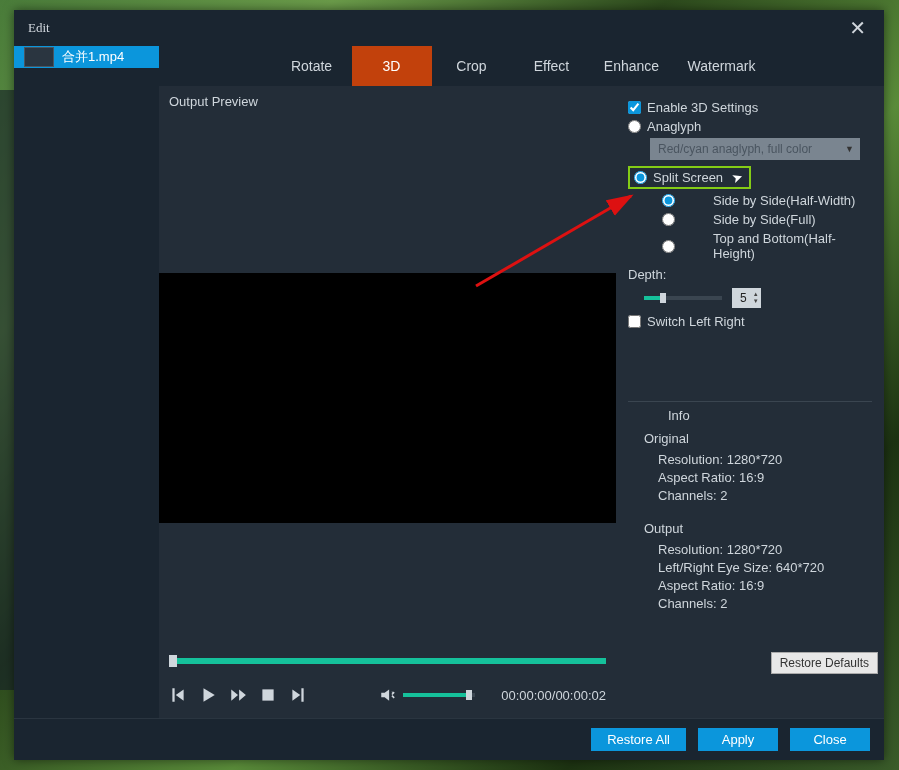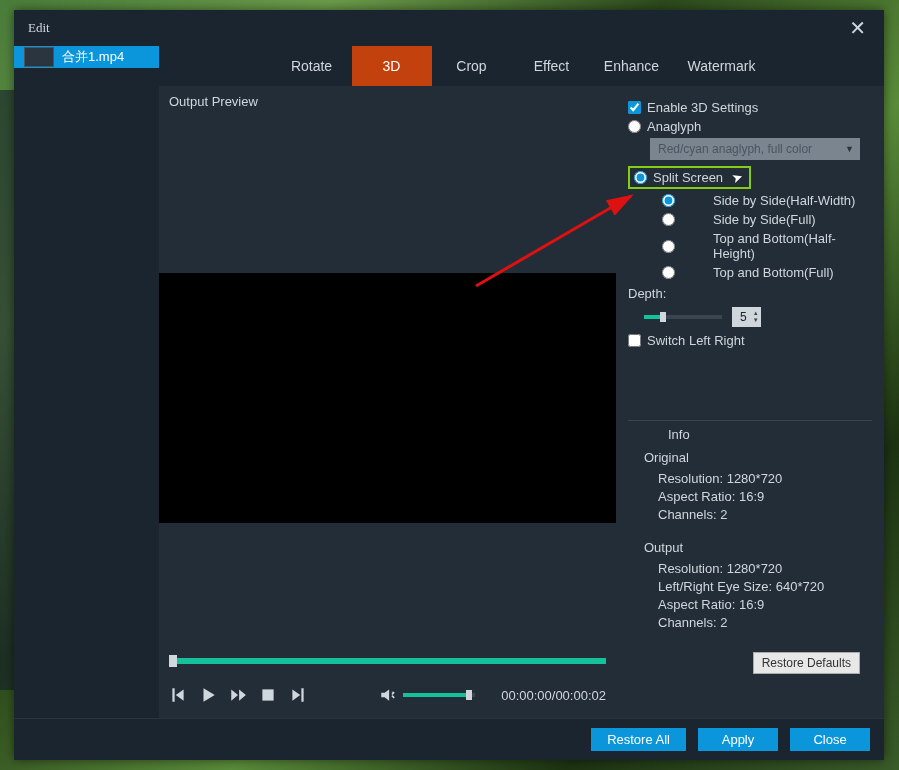--- a/index.html
+++ b/index.html
@@ -62,21 +62,21 @@
   .depth-slider { width: 78px; height: 4px; background: #3a4550; position: relative; }
   .depth-fill { position: absolute; left: 0; top: 0; height: 100%; width: 22%; background: #15c19b; }
   .depth-thumb { position: absolute; left: 20%; top: -3px; width: 6px; height: 10px; background: #cfd6dc; }
   .spinner { display: flex; align-items: center; height: 20px; background: #cfd6dc; color: #222; padding: 0 2px 0 8px; font-size: 12px; gap: 6px; }
   .spinner-btns { display: flex; flex-direction: column; font-size: 6px; line-height: 7px; color: #444; cursor: pointer; }
   .info-hr { height: 1px; background: #3a4550; margin: 72px 0 6px 0; }
   .info-label { margin: 2px 0 8px 40px; }
   .info-block { margin: 6px 0 18px 16px; }
   .info-block .head { margin-bottom: 6px; }
   .info-block .line { margin: 3px 0 3px 14px; font-size: 13px; }
-  .restore-defaults { position: absolute; right: 24px; bottom: 44px; background: #e8e8e8; color: #333; font-size: 12px; padding: 3px 8px; cursor: pointer; border: 1px solid #aaa; }
+  .restore-defaults { position: absolute; right: 6px; bottom: 44px; background: #e8e8e8; color: #333; font-size: 12px; padding: 3px 8px; cursor: pointer; border: 1px solid #aaa; }
   .footer { height: 42px; display: flex; align-items: center; justify-content: flex-end; gap: 12px; padding: 0 14px; border-top: 1px solid #2a3540; }
   .btn { background: #0b96dc; color: #fff; font-size: 13px; padding: 4px 16px; cursor: pointer; min-width: 80px; text-align: center; }
   .red-arrow { position: absolute; left: 466px; top: 186px; pointer-events: none; }
   
   .edge-left { position: absolute; left: 0; top: 90px; width: 14px; height: 600px; background: rgba(20,30,40,0.6); }
 </style>
 </head>
 <body>
 
 <div class="edge-left"></div>
@@ -181,24 +181,20 @@
         <span>Side by Side(Half-Width)</span>
       </div>
       <div class="opt-row indent2">
         <input type="radio" name="split" style="">
         <span>Side by Side(Full)</span>
       </div>
       <div class="opt-row indent2">
         <input type="radio" name="split" style="">
         <span>Top and Bottom(Half-Height)</span>
       </div>
-      <div class="opt-row indent2">
-        <input type="radio" name="split" style="">
-        <span>Top and Bottom(Full)</span>
-      </div>
       <div class="opt-row" style="margin-top:6px">
         <span>Depth:</span>
       </div>
       <div class="depth-row">
         <div class="depth-slider">
           <div class="depth-fill"></div>
           <div class="depth-thumb"></div>
         </div>
         <div class="spinner">
           <span>5</span>

